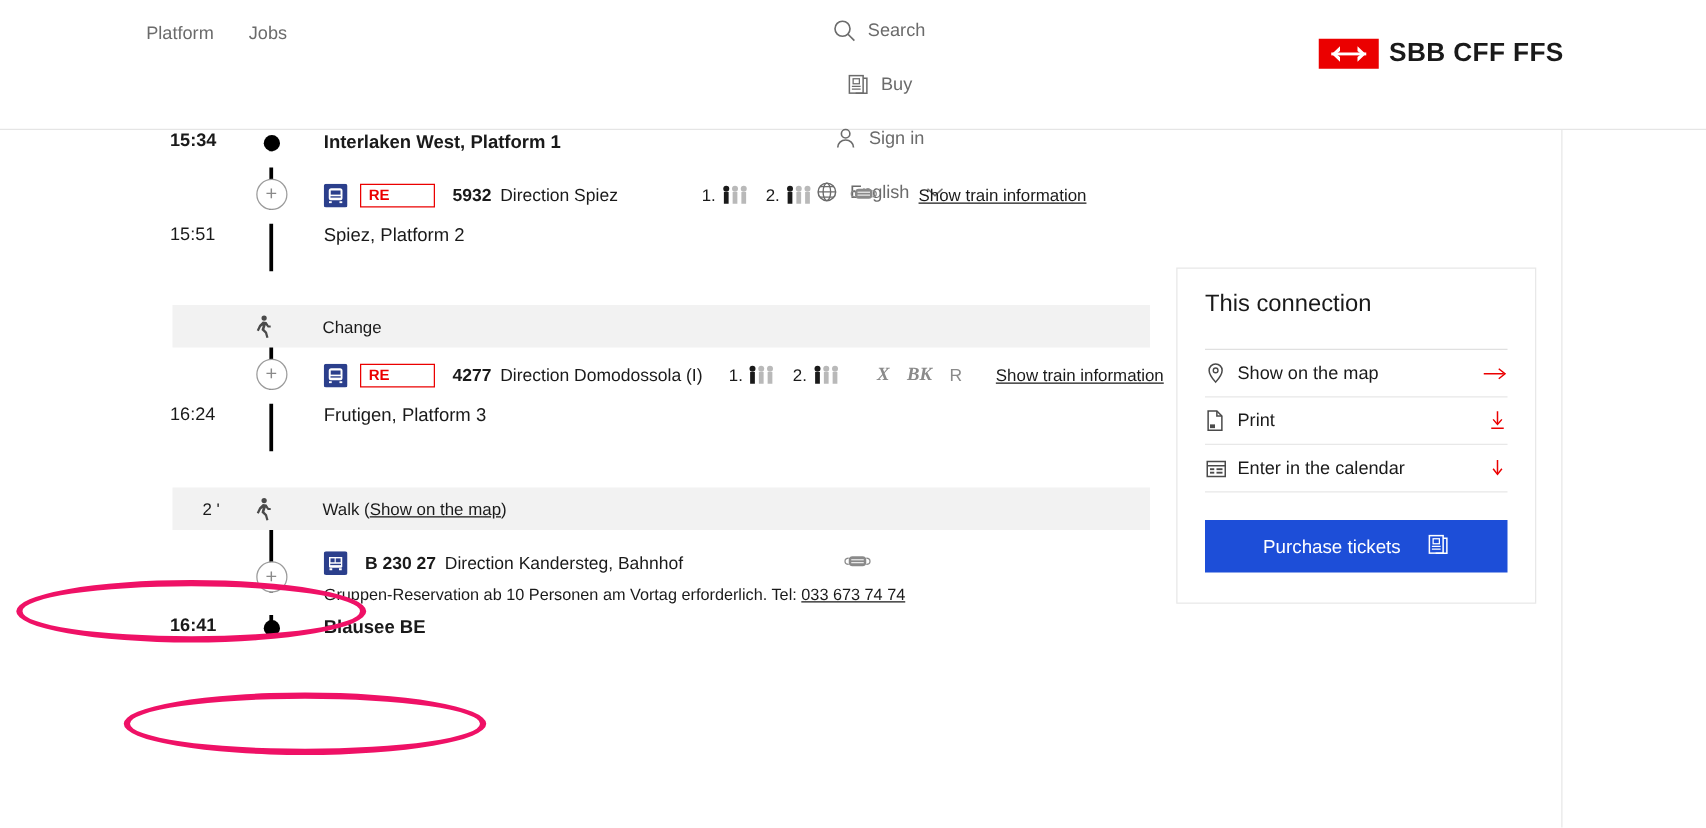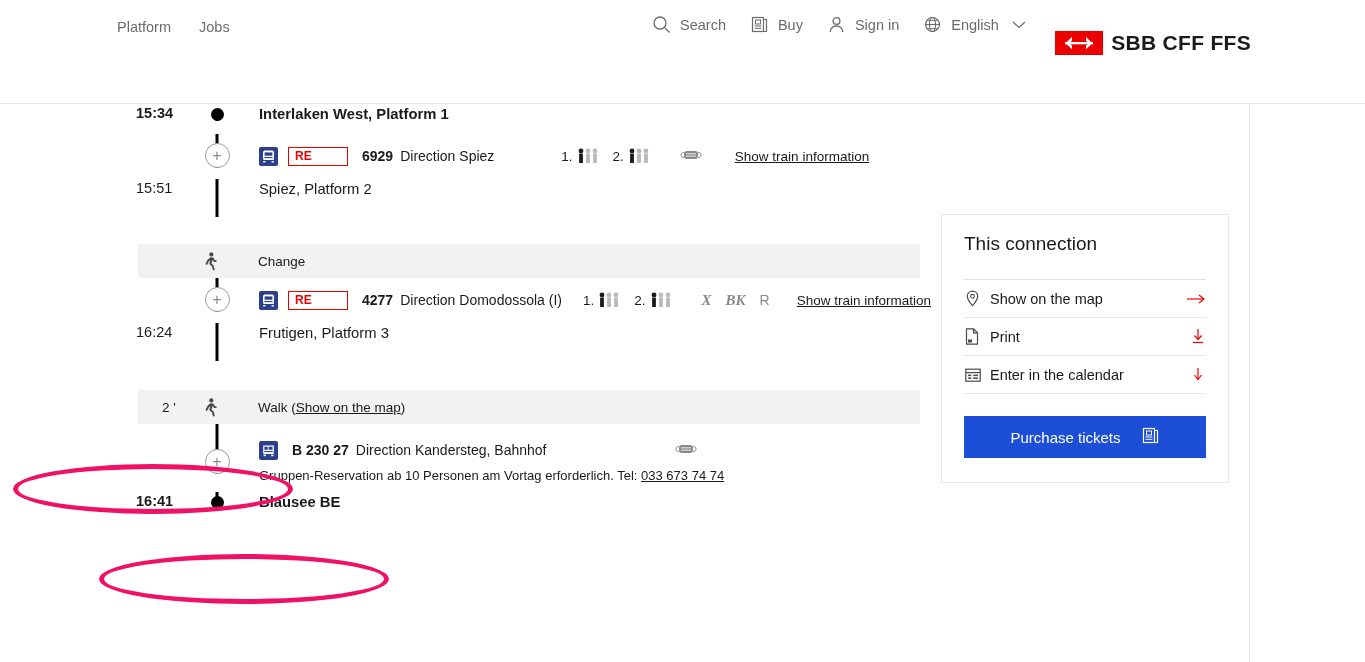--- a/index.html
+++ b/index.html
@@ -40,20 +40,21 @@
     text-decoration: none;
     line-height: 18px;
   }
   .meta-right {
     position: absolute;
     left: 652px;
     top: 15px;
     display: flex;
     align-items: center;
     gap: 24px;
+    flex-direction: column;
   }
   .meta-item {
     display: flex;
     align-items: center;
     gap: 9px;
     color: #6b6b6b;
     font-size: 14.5px;
     cursor: pointer;
     white-space: nowrap;
   }
@@ -436,21 +437,21 @@
             <svg width="19" height="19" viewBox="0 0 19 19">
               <rect width="19" height="19" rx="2" fill="#2b3f8c"></rect>
               <path d="M6 3.5h7a2 2 0 0 1 2 2v6a1.6 1.6 0 0 1-1.6 1.6H5.6A1.6 1.6 0 0 1 4 11.5v-6a2 2 0 0 1 2-2z" fill="#fff"></path>
               <rect x="5.6" y="5.4" width="7.8" height="3.3" fill="#2b3f8c"></rect>
               <rect x="5.4" y="10" width="8.2" height="1.1" fill="#2b3f8c"></rect>
               <rect x="4.2" y="14" width="2.2" height="1.5" fill="#fff"></rect>
               <rect x="12.6" y="14" width="2.2" height="1.5" fill="#fff"></rect>
             </svg>
           </span>
           <span class="line-badge">RE</span>
-          <span class="train-no">6929</span>
+          <span class="train-no">5932</span>
           <span class="direction">Direction Spiez</span>
 
           <span class="occ" style="margin-left:67px;">
             <span>1.</span>
             <span class="occ-group">
               <svg width="26" height="16" viewBox="0 0 26 16">
                 <g>
                     <circle cx="4" cy="3" r="2.4" fill="#1a1a1a"></circle>
                     <rect x="2.1" y="5.6" width="3.8" height="9.4" fill="#1a1a1a"></rect>
                   </g>

